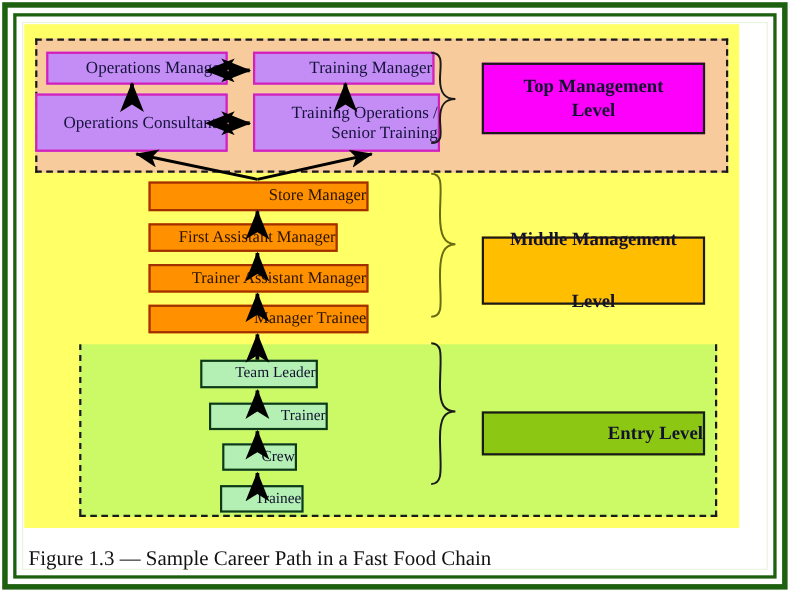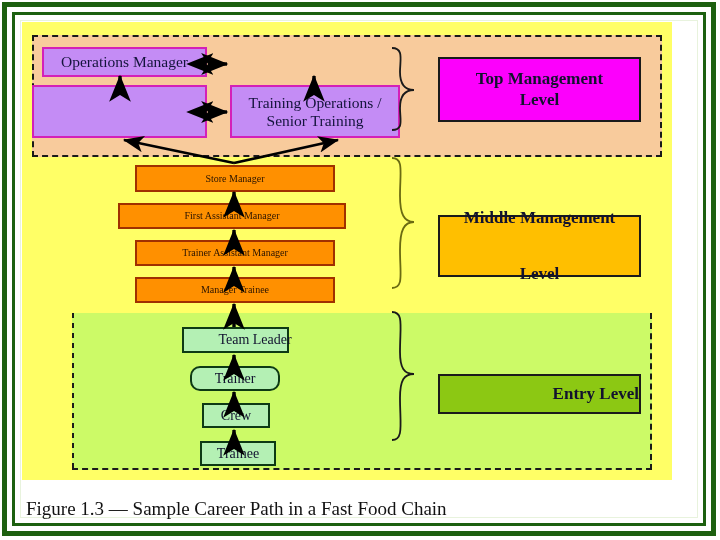--- a/index.html
+++ b/index.html
@@ -75,36 +75,36 @@
     background: repeating-linear-gradient(to bottom,
       #1a1a1a 0px, #1a1a1a 5px, transparent 5px, transparent 10px);
   }
 
   
   .node {
     position: absolute;
     box-sizing: border-box;
     display: flex;
     flex-direction: column;
-    align-items: center;
+    align-items: flex-end;
     justify-content: center;
     text-align: center;
     color: #14143c;
     line-height: 1.12;
     white-space: nowrap;
   }
   .node-purple {
     background: #c48cf5;
     border: 2px solid #d420b8;
     font-size: 15.5px;
   }
   .node-orange {
     background: #ff9000;
     border: 2px solid #a03000;
-    font-size: 10px;
+    font-size: 15px;
     color: #2a1400;
   }
   .node-green {
     background: #b4f0b4;
     border: 2px solid #0d3a14;
     font-size: 14px;
     color: #10102e;
   }
 
   
@@ -157,50 +157,54 @@
   <div class="canvas">
 
     <div class="region region-top"></div>
     <div class="region region-entry"></div>
     <div class="region region-entry-left"></div>
 
     <div class="node node-purple" style="left:20px; top:25px; width:165px; height:30px;">
       <span>Operations Manager</span>
     </div>
 
+    <div class="node node-purple" style="left:208px; top:25px; width:165px; height:30px;">
+      <span>Training Manager</span>
+    </div>
 
     <div class="node node-purple" style="left:10px; top:63px; width:175px; height:53px;">
+      <span>Operations Consultant /</span>
     </div>
 
     <div class="node node-purple" style="left:208px; top:63px; width:170px; height:53px;">
       <span>Training Operations /</span>
       <span>Senior Training</span>
     </div>
 
     <div class="node node-orange" style="left:113px; top:143px; width:200px; height:27px;">
       <span>Store Manager</span>
     </div>
 
-    <div class="node node-orange" style="left:96px; top:181px; width:228px; height:26px;">
+    <div class="node node-orange" style="left:113px; top:181px; width:172px; height:26px;">
       <span>First Assistant Manager</span>
     </div>
 
     <div class="node node-orange" style="left:113px; top:218px; width:200px; height:26px;">
       <span>Trainer Assistant Manager</span>
     </div>
 
     <div class="node node-orange" style="left:113px; top:255px; width:200px; height:26px;">
       <span>Manager Trainee</span>
     </div>
 
     <div class="node node-green" style="left:160px; top:305px; width:107px; height:26px;padding-left:39px;">
       <span>Team Leader</span>
     </div>
 
-    <div class="node node-green" style="left:168px; top:344px; width:90px; height:25px;border-radius:10px;">
+    <div class="node node-green" style="left:168px; top:344px; width:108px; height:25px;">
       <span>Trainer</span>
     </div>
 
     <div class="node node-green" style="left:178px; top:419px; width:76px; height:25px;">
       <span>Trainee</span>
     </div>
 
     <div class="node node-green" style="left:180px; top:381px; width:68px; height:25px;">
       <span>Crew</span>
     </div>

